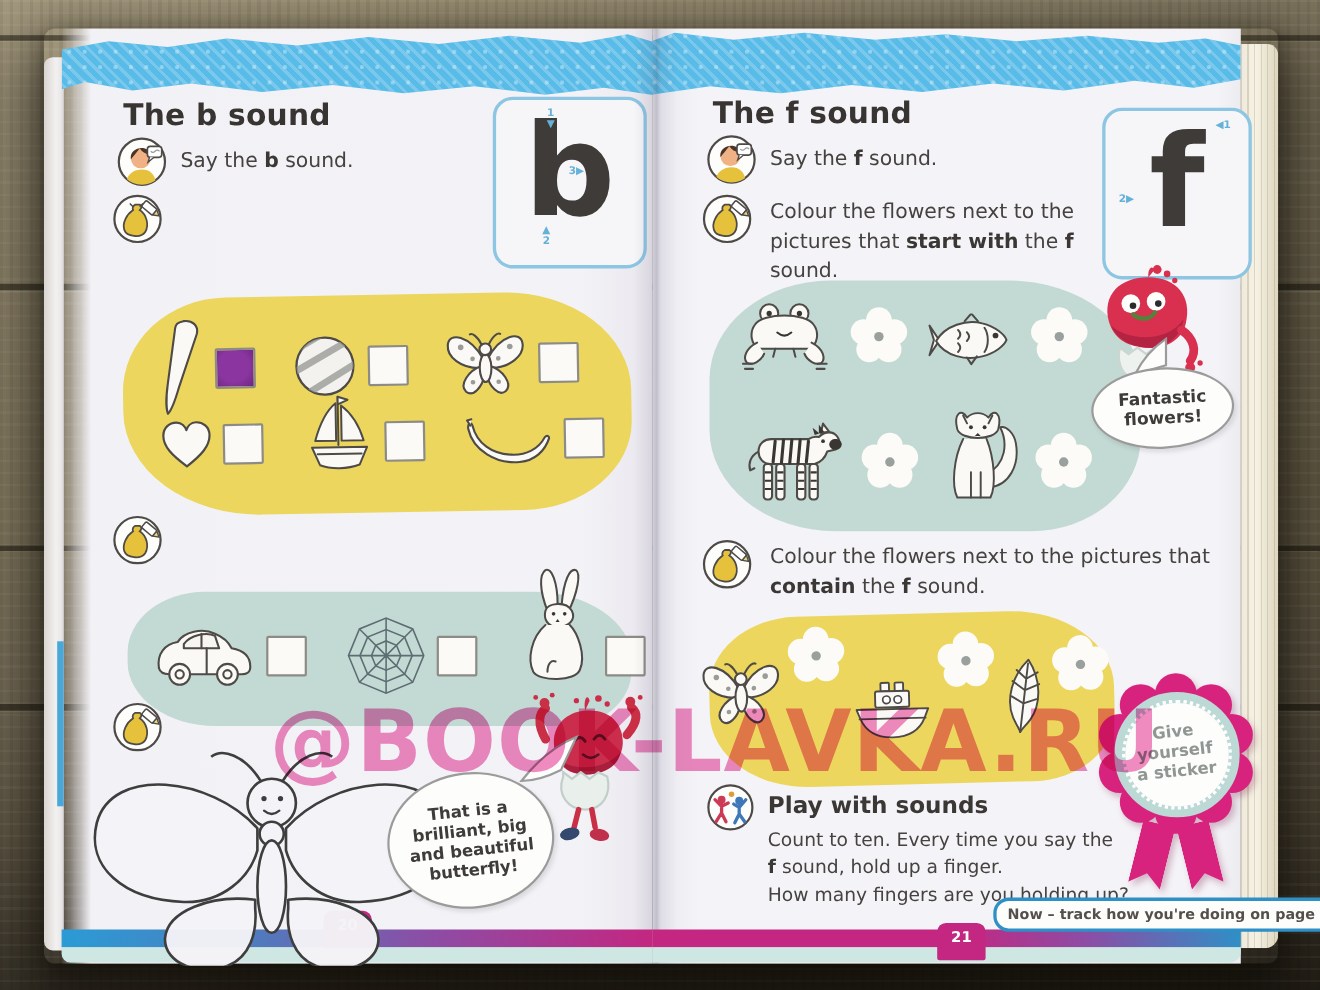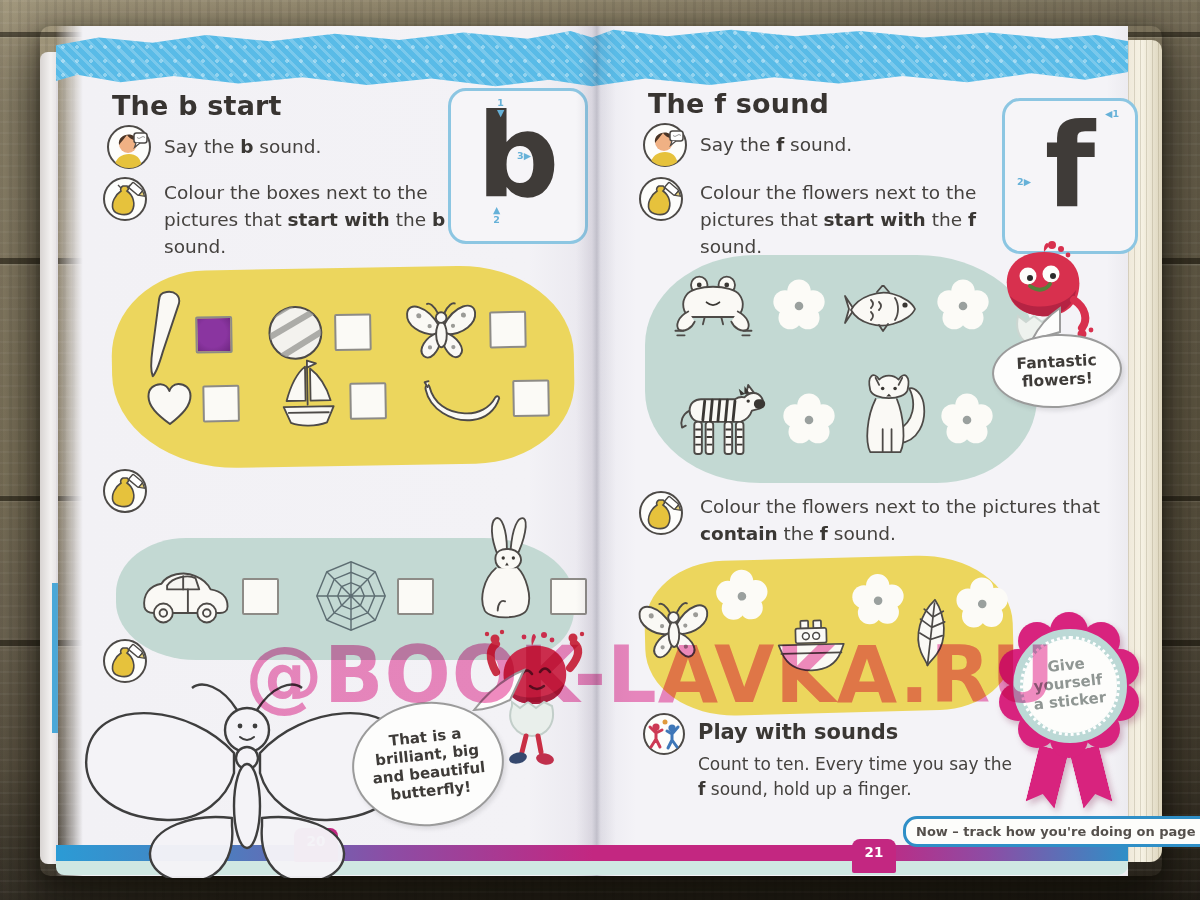--- a/index.html
+++ b/index.html
@@ -66,21 +66,21 @@
       <div style="position:absolute;left:12px;top:531px;width:6px;height:150px;background:#49a8d8;"></div>
     </div>
     <div style="position:absolute;left:1088px;top:14px;width:34px;height:822px;border-radius:0 10px 12px 0;background:repeating-linear-gradient(90deg, rgba(120,110,80,.22) 0 1px, rgba(0,0,0,0) 1px 6px),linear-gradient(90deg,#efe9da,#f6f2e4 40%,#ddd5bd);"></div>
 
     <div class="page" style="left:16px;width:537px;background:linear-gradient(90deg,rgba(120,110,130,.07),#f2f1f5 5%,#f3f2f6 88%,#e9e7ee);"></div>
     <div class="page" style="left:553px;width:535px;background:linear-gradient(90deg,#e9e8ef,#f4f3f7 8%,#f4f3f7 96%,#ecebf0);"></div>
 
     <div id="crayon"></div>
     <div id="spine"></div>
 
-    <div class="title" style="left:72px;top:64px;">The b start</div>
+    <div class="title" style="left:72px;top:64px;">The b sound</div>
 
     <svg class="icn" style="left:66px;top:98px" viewBox="0 0 46 46">
       <circle cx="23" cy="23" r="21" fill="#fdfdfb" stroke="#4d4a47" stroke-width="2"></circle>
       <clipPath id="sc1">
           <circle cx="23" cy="23" r="21"></circle>
         </clipPath>
       <g clip-path="url(#sc1)">
         <path d="M8,46 C8,34 16,30 23,30 C30,30 36,34 36,46 Z" fill="#e6c23c"></path>
         <circle cx="22" cy="20" r="9" fill="#f0b184"></circle>
         <path d="M13,21 C11,9 30,7 31,17 C26,16 23,14 21,11 C18,15 15,18 13,21 Z" fill="#4a3526"></path>
@@ -95,23 +95,20 @@
 
     <svg class="icn" style="left:62px;top:150px" viewBox="0 0 46 46">
       <circle cx="23" cy="23" r="21" fill="#fdfdfb" stroke="#4d4a47" stroke-width="2"></circle>
       <path d="M19,15 C13,19 9,27 11,33 C13,39 26,41 30,35 C34,28 31,19 25,15 C27,13 27,11 25,10 L21,10 C19,11 18,13 19,15 Z" fill="#e6c23c" stroke="#4d4a47" stroke-width="1.6"></path>
       <path d="M19,12 l-3,-3 M25,12 l3,-3" stroke="#4d4a47" stroke-width="1.4"></path>
       <g transform="rotate(40 33 13)">
           <rect x="27" y="9" width="13" height="7" rx="1.5" fill="#fff" stroke="#4d4a47" stroke-width="1.4"></rect>
           <path d="M40,9.5 l5,3 l-5,3 Z" fill="#e8d27a" stroke="#4d4a47" stroke-width="1.2"></path>
         </g>
     </svg>
-    <div class="instr pg-text" style="left:124px;top:154px;width:302px">
-      <span>Colour the boxes next to the pictures that </span><b>start with</b><span> the </span><b>b</b><span> sound.</span>
-    </div>
 
     <div class="tile" style="left:408px;top:62px;width:134px;height:150px;">
       <div class="ltr">b</div>
       <span class="arr" style="left:46px;top:7px"><span>1</span><br>▼</span>
       <span class="arr" style="left:66px;top:60px"><span>3</span>▶</span>
       <span class="arr" style="left:42px;bottom:16px">▲<br><span>2</span></span>
     </div>
 
     <div class="blob" style="left:72px;top:242px;width:462px;height:198px;background:#ecd65d;border-radius:95px 115px 100px 125px / 85px 90px 80px 95px;transform:rotate(-1deg);">
       <div class="row" style="position:absolute;left:28px;top:16px;gap:10px;">
@@ -566,20 +563,21 @@
       </g>
       <g stroke="#3f78b8" stroke-width="3" stroke-linecap="round" fill="none">
         <circle cx="30" cy="16" r="3.6" fill="#3f78b8" stroke="none"></circle>
         <path d="M30,20 L30,28 M30,22 L36,15 M30,22 L25,19 M30,28 L26,36 M30,28 L35,35"></path>
       </g>
     </svg>
     <div class="instr pg-text" style="left:658px;top:726px;width:314px;font-size:17px;">
       <span>Count to ten. Every time you say the </span><b>f</b><span> sound, hold up a finger.</span>
     </div>
     <div class="instr" style="left:658px;top:694px;font-size:21px;font-weight:700;color:#3a3734;">Play with sounds</div>
+    <div class="instr pg-text" style="left:658px;top:776px;width:340px;font-size:17px;">How many fingers are you holding up?</div>
 
     <div class="mint" style="left:553px;top:833px;width:535px;border-radius:0 0 10px 0;"></div>
     <div class="bar" style="left:553px;top:819px;width:535px;background:linear-gradient(90deg,#c32781 0%,#c32781 52%,#8c4da5 74%,#2f8fc7 100%);"></div>
     <div class="tab" style="left:812px;top:813px;"><span>21</span></div>
     <div class="note-box" style="left:863px;top:790px;">Now – track how you're doing on page 32!</div>
 
     <div id="watermark">@BOOK-LAVKA.RU</div>
   </div>
 </div>
 

